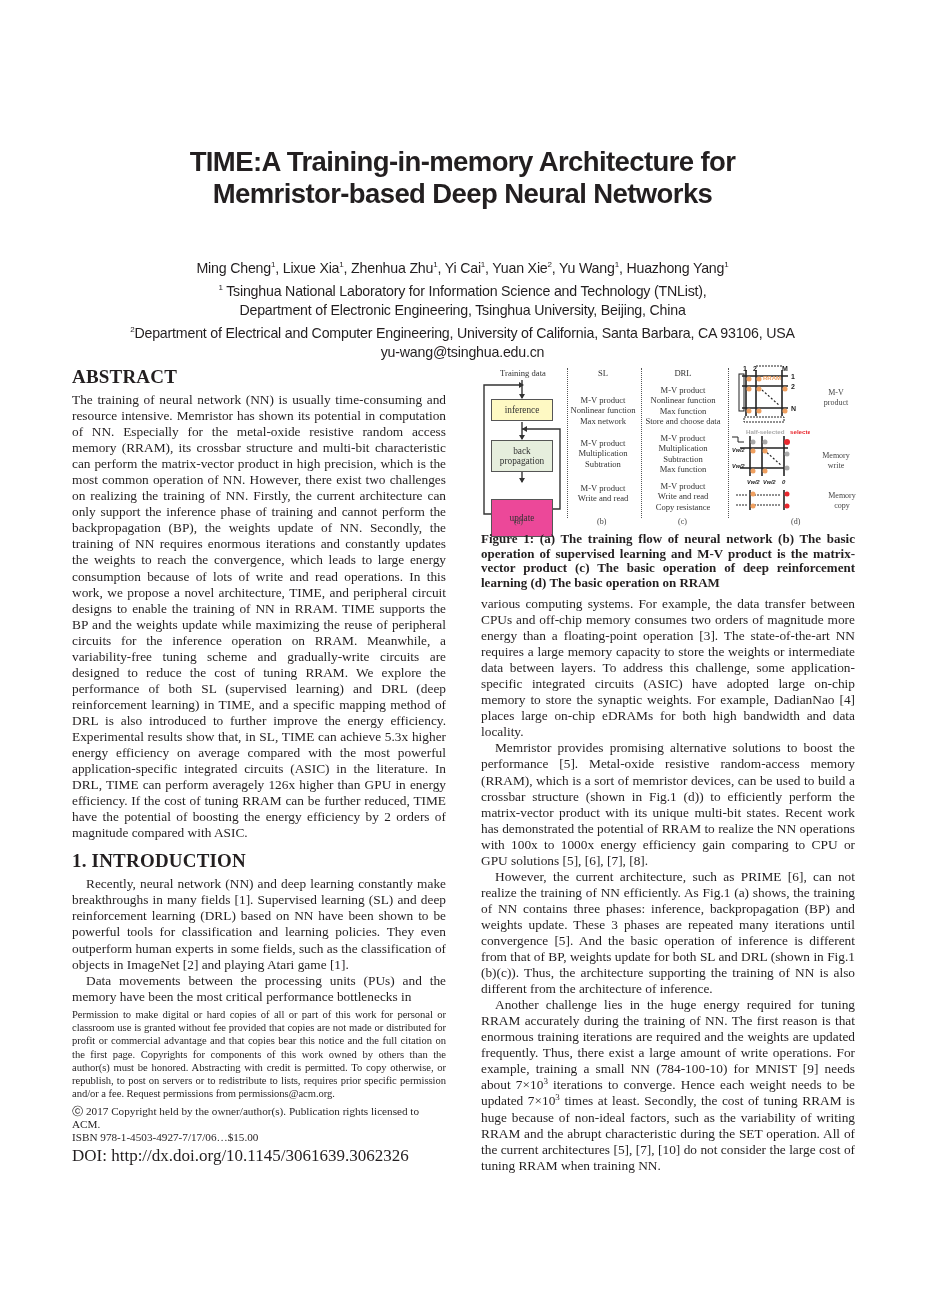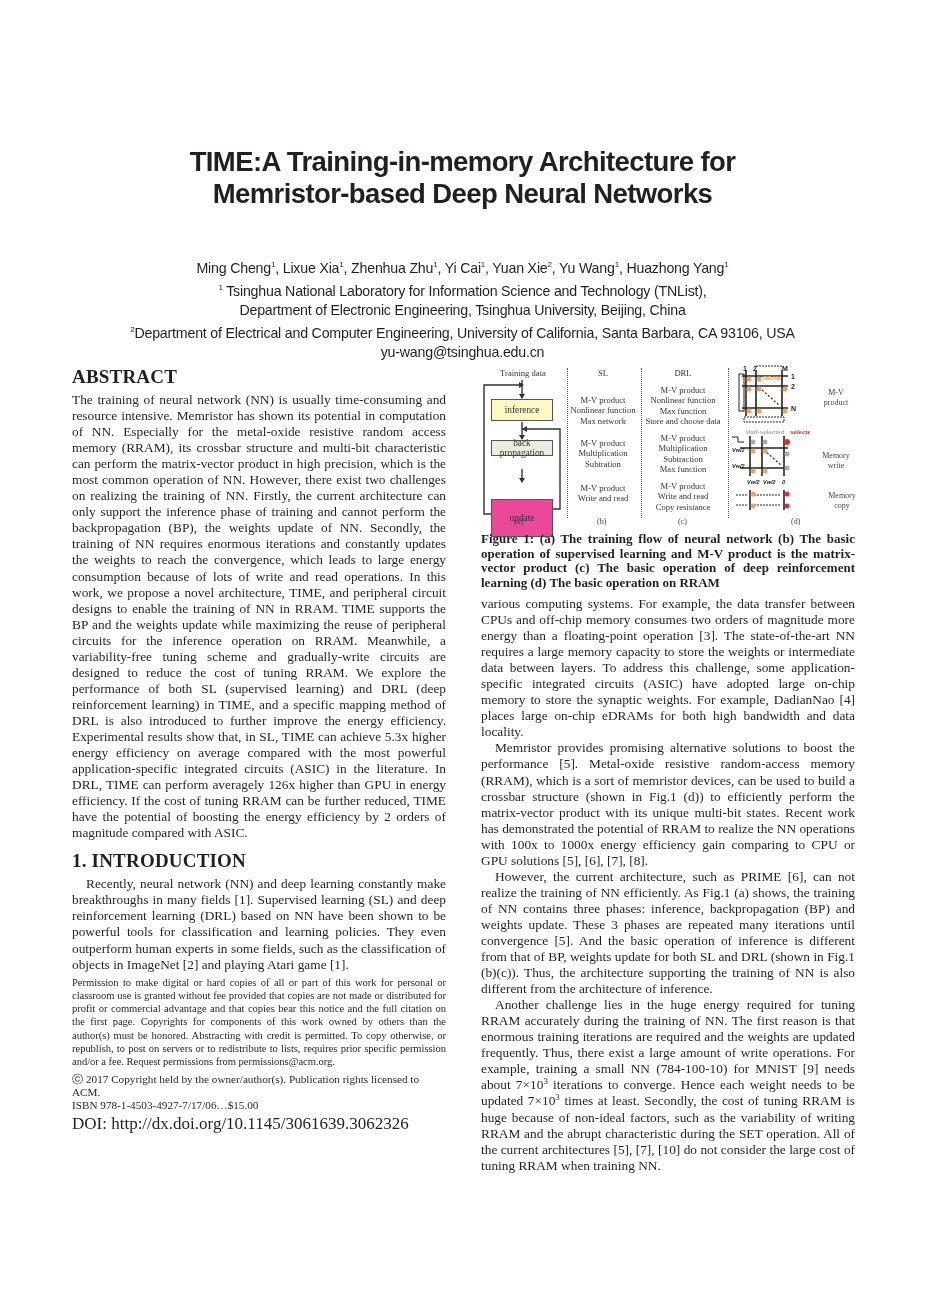--- a/index.html
+++ b/index.html
@@ -24,21 +24,21 @@
   .conf { font-style: italic; font-size: 12.2px; line-height: 15px; margin-top: 5px; padding-left: 3px; }
   .copy { font-size: 11.2px; line-height: 13px; margin-top: 4px; text-align: left; }
   .doi { font-size: 17px; line-height: 14px; margin-top: 5px; text-align: left; }
 
   
   #figure { position: absolute; left: 480px; top: 364px; width: 378px; height: 164px; font-family: "Liberation Serif", serif; }
   .fig-label { position: absolute; font-size: 8.6px; color: #333; text-align: center; line-height: 10.5px; }
   .fig-sep { position: absolute; top: 4px; height: 150px; border-left: 1px dotted #555; }
   .flowbox { position: absolute; left: 11px; width: 62px; border: 1.3px solid #555; font-size: 9.3px; text-align: center; color: #333; display: flex; align-items: center; justify-content: center; line-height: 10.5px; box-sizing: border-box; }
   #box-inference { top: 35px; height: 22px; background: #fef9c3; }
-  #box-bp { top: 76px; height: 16px; background: #e6eedd; }
+  #box-bp { top: 76px; height: 32px; background: #e6eedd; }
   #box-update { top: 135px; height: 38px; background: #ec4899; }
   .fig-sub { position: absolute; top: 153px; font-size: 8px; color: #444; }
   .ops { position: absolute; font-size: 8.6px; line-height: 10.4px; text-align: center; color: #333; }
   .dlabel { position: absolute; font-size: 8px; line-height: 9.5px; color: #444; text-align: center; }
 
   #caption { position: absolute; left: 481px; top: 532px; width: 374px; font-family: "Liberation Serif", serif; font-weight: bold; font-size: 13px; line-height: 14.6px; text-align: justify; color: #231f20; }
   sup.s { font-size: 9px; vertical-align: 5px; line-height: 0; }
 </style>
 </head>
 <body>
@@ -62,20 +62,21 @@
   <span class="aff">Department of Electronic Engineering, Tsinghua University, Beijing, China</span>
   <span class="aff"><sup>2</sup><span>Department of Electrical and Computer Engineering, University of California, Santa Barbara, CA 93106, USA</span></span>
   <span class="aff">yu-wang@tsinghua.edu.cn</span>
 </div>
 
 <div id="left-col" class="col">
   <h2 class="heading">ABSTRACT</h2>
   <p class="para">The training of neural network (NN) is usually time-consuming and resource intensive. Memristor has shown its potential in computation of NN. Especially for the metal-oxide resistive random access memory (RRAM), its crossbar structure and multi-bit characteristic can perform the matrix-vector product in high precision, which is the most common operation of NN. However, there exist two challenges on realizing the training of NN. Firstly, the current architecture can only support the inference phase of training and cannot perform the backpropagation (BP), the weights update of NN. Secondly, the training of NN requires enormous iterations and constantly updates the weights to reach the convergence, which leads to large energy consumption because of lots of write and read operations. In this work, we propose a novel architecture, TIME, and peripheral circuit designs to enable the training of NN in RRAM. TIME supports the BP and the weights update while maximizing the reuse of peripheral circuits for the inference operation on RRAM. Meanwhile, a variability-free tuning scheme and gradually-write circuits are designed to reduce the cost of tuning RRAM. We explore the performance of both SL (supervised learning) and DRL (deep reinforcement learning) in TIME, and a specific mapping method of DRL is also introduced to further improve the energy efficiency. Experimental results show that, in SL, TIME can achieve 5.3x higher energy efficiency on average compared with the most powerful application-specific integrated circuits (ASIC) in the literature. In DRL, TIME can perform averagely 126x higher than GPU in energy efficiency. If the cost of tuning RRAM can be further reduced, TIME have the potential of boosting the energy efficiency by 2 orders of magnitude compared with ASIC.</p>
   <h2 class="heading" id="intro-heading">1.   INTRODUCTION</h2>
   <p class="para indent">Recently, neural network (NN) and deep learning constantly make breakthroughs in many fields [1].  Supervised learning (SL) and deep reinforcement learning (DRL) based on NN have been shown to be powerful tools for classification and learning policies.  They even outperform human experts in some fields, such as the classification of objects in ImageNet [2] and playing Atari game [1].</p>
+  <p class="para indent">Data movements between the processing units (PUs) and the memory have been the most critical performance bottlenecks in</p>
   <p class="para permission">Permission to make digital or hard copies of all or part of this work for personal or classroom use is granted without fee provided that copies are not made or distributed for profit or commercial advantage and that copies bear this notice and the full citation on the first page.  Copyrights for components of this work owned by others than the author(s) must be honored. Abstracting with credit is permitted. To copy otherwise, or republish, to post on servers or to redistribute to lists, requires prior specific permission and/or a fee. Request permissions from permissions@acm.org.</p>
   <p class="para copy">
     <span>ⓒ 2017 Copyright held by the owner/author(s). Publication rights licensed to ACM.</span><br>
     <span>ISBN 978-1-4503-4927-7/17/06…$15.00</span>
   </p>
   <p class="para doi">DOI: http://dx.doi.org/10.1145/3061639.3062326</p>
 </div>
 
 <div id="figure">
 

